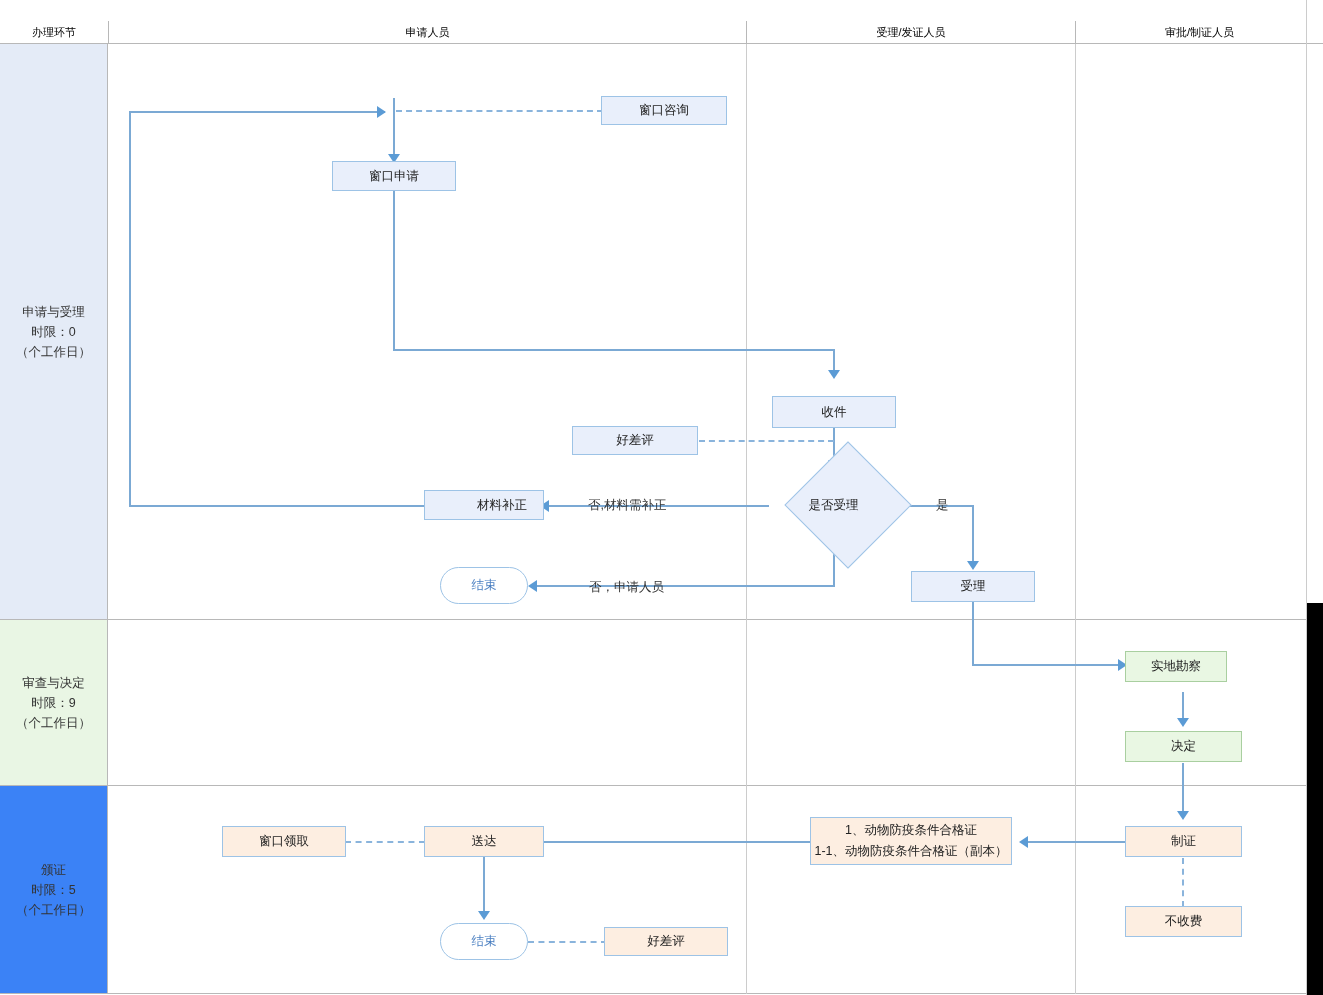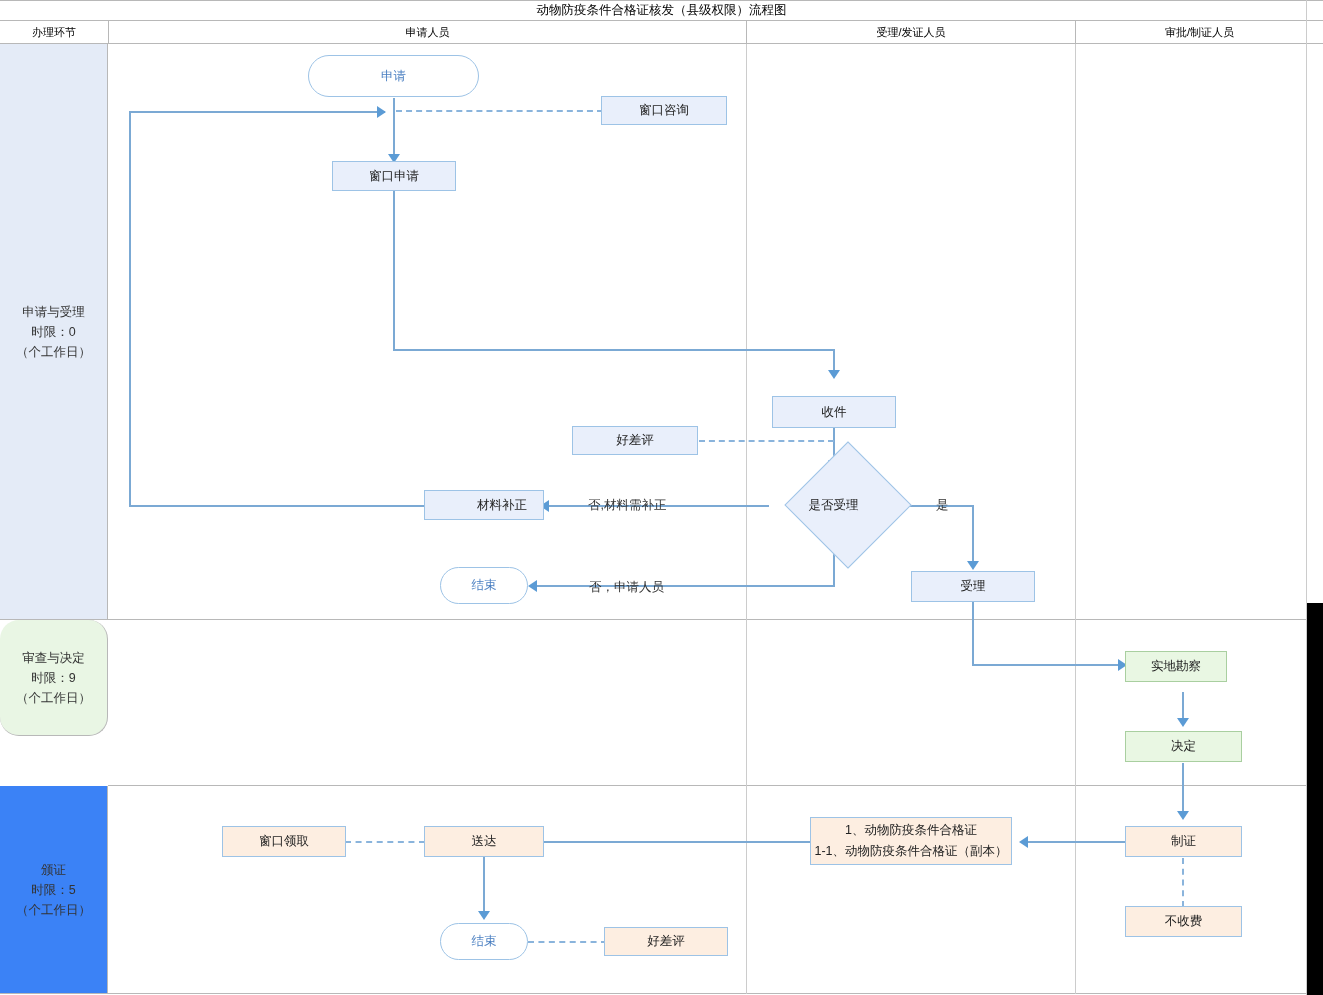--- a/index.html
+++ b/index.html
@@ -65,21 +65,20 @@
 
   
   .black-bar{position:absolute;background:#000;z-index:9;}
   .right-rule{position:absolute;width:1px;background:#cccccc;z-index:8;}
 </style>
 </head>
 <body>
 
 <div id="page">
 
-  <div class="title-bar">动物防疫条件合格证核发（县级权限）流程图</div>
 
   <div class="hdr-row">
     <div class="hdr-cell" style="left:0;width:108px;">办理环节</div>
     <div class="hdr-sep" style="left:108px;"></div>
     <div class="hdr-cell" style="left:109px;width:637px;">申请人员</div>
     <div class="hdr-sep" style="left:746px;"></div>
     <div class="hdr-cell" style="left:747px;width:328px;">受理/发证人员</div>
     <div class="hdr-sep" style="left:1075px;"></div>
     <div class="hdr-cell" style="left:1076px;width:247px;">审批/制证人员</div>
   </div>
@@ -89,21 +88,21 @@
   <div class="lane-row" style="top:786px;height:208px;"></div>
 
   <div class="lane-vsep" style="left:746px;top:44px;height:950px;"></div>
   <div class="lane-vsep" style="left:1075px;top:44px;height:950px;"></div>
 
   <div class="stage" style="top:44px;height:576px;background:#e4ebf7;">
     <span>申请与受理</span>
     <span>时限：0</span>
     <span>（个工作日）</span>
   </div>
-  <div class="stage" style="top:620px;height:116px;background:#e9f6e4;border-radius:19px;">
+  <div class="stage" style="top:620px;height:166px;background:#e9f6e4;">
     <span>审查与决定</span>
     <span>时限：9</span>
     <span>（个工作日）</span>
   </div>
   <div class="stage" style="top:786px;height:208px;background:#3b82f6;">
     <span>颁证</span>
     <span>时限：5</span>
     <span>（个工作日）</span>
   </div>
 
@@ -160,21 +159,20 @@
   <div class="arw down" style="left:478px;top:911px;"></div>
 
   <div class="dsh-h" style="left:528px;top:941px;width:79px;"></div>
 
   <div class="dsh-v" style="left:1182px;top:858px;height:49px;"></div>
 
   <div class="elabel" style="left:588px;top:497px;">否,材料需补正</div>
   <div class="elabel" style="left:589px;top:579px;">否，申请人员</div>
   <div class="elabel" style="left:936px;top:497px;">是</div>
 
-  <div class="node term" style="left:308px;top:55px;width:171px;height:42px;">申请</div>
   <div class="node blue" style="left:601px;top:96px;width:126px;height:29px;">窗口咨询</div>
   <div class="node blue" style="left:332px;top:161px;width:124px;height:30px;">窗口申请</div>
   <div class="node blue" style="left:772px;top:381px;width:124px;height:32px;margin-top:15px;">收件</div>
   <div class="node blue" style="left:572px;top:426px;width:126px;height:29px;">好差评</div>
 
   <div class="diamond" style="left:757px;top:475px;width:153px;height:61px;text-align:center;">
     <div class="dshape" style="left:46px;top:-15px;width:90px;height:90px;"></div>
     <div class="dtext">是否受理</div>
   </div>
 

